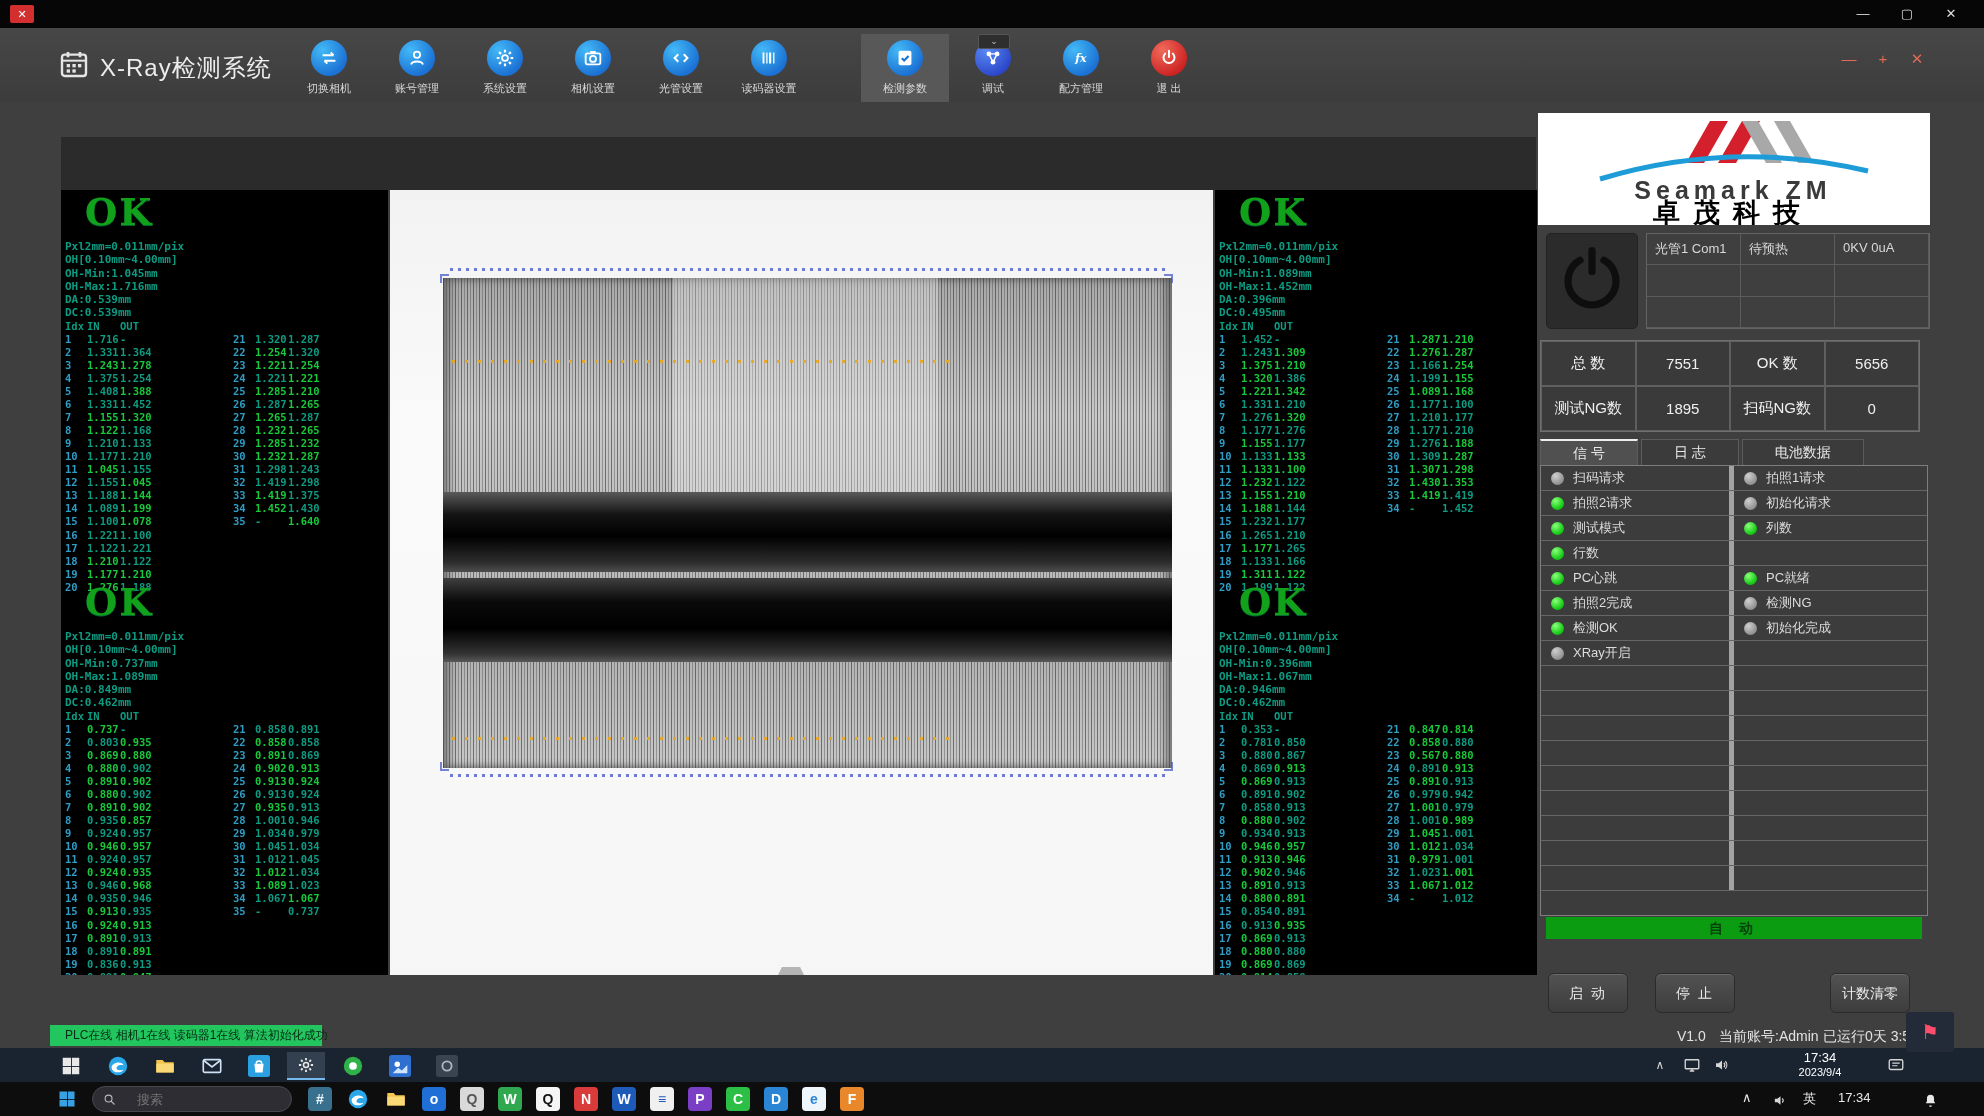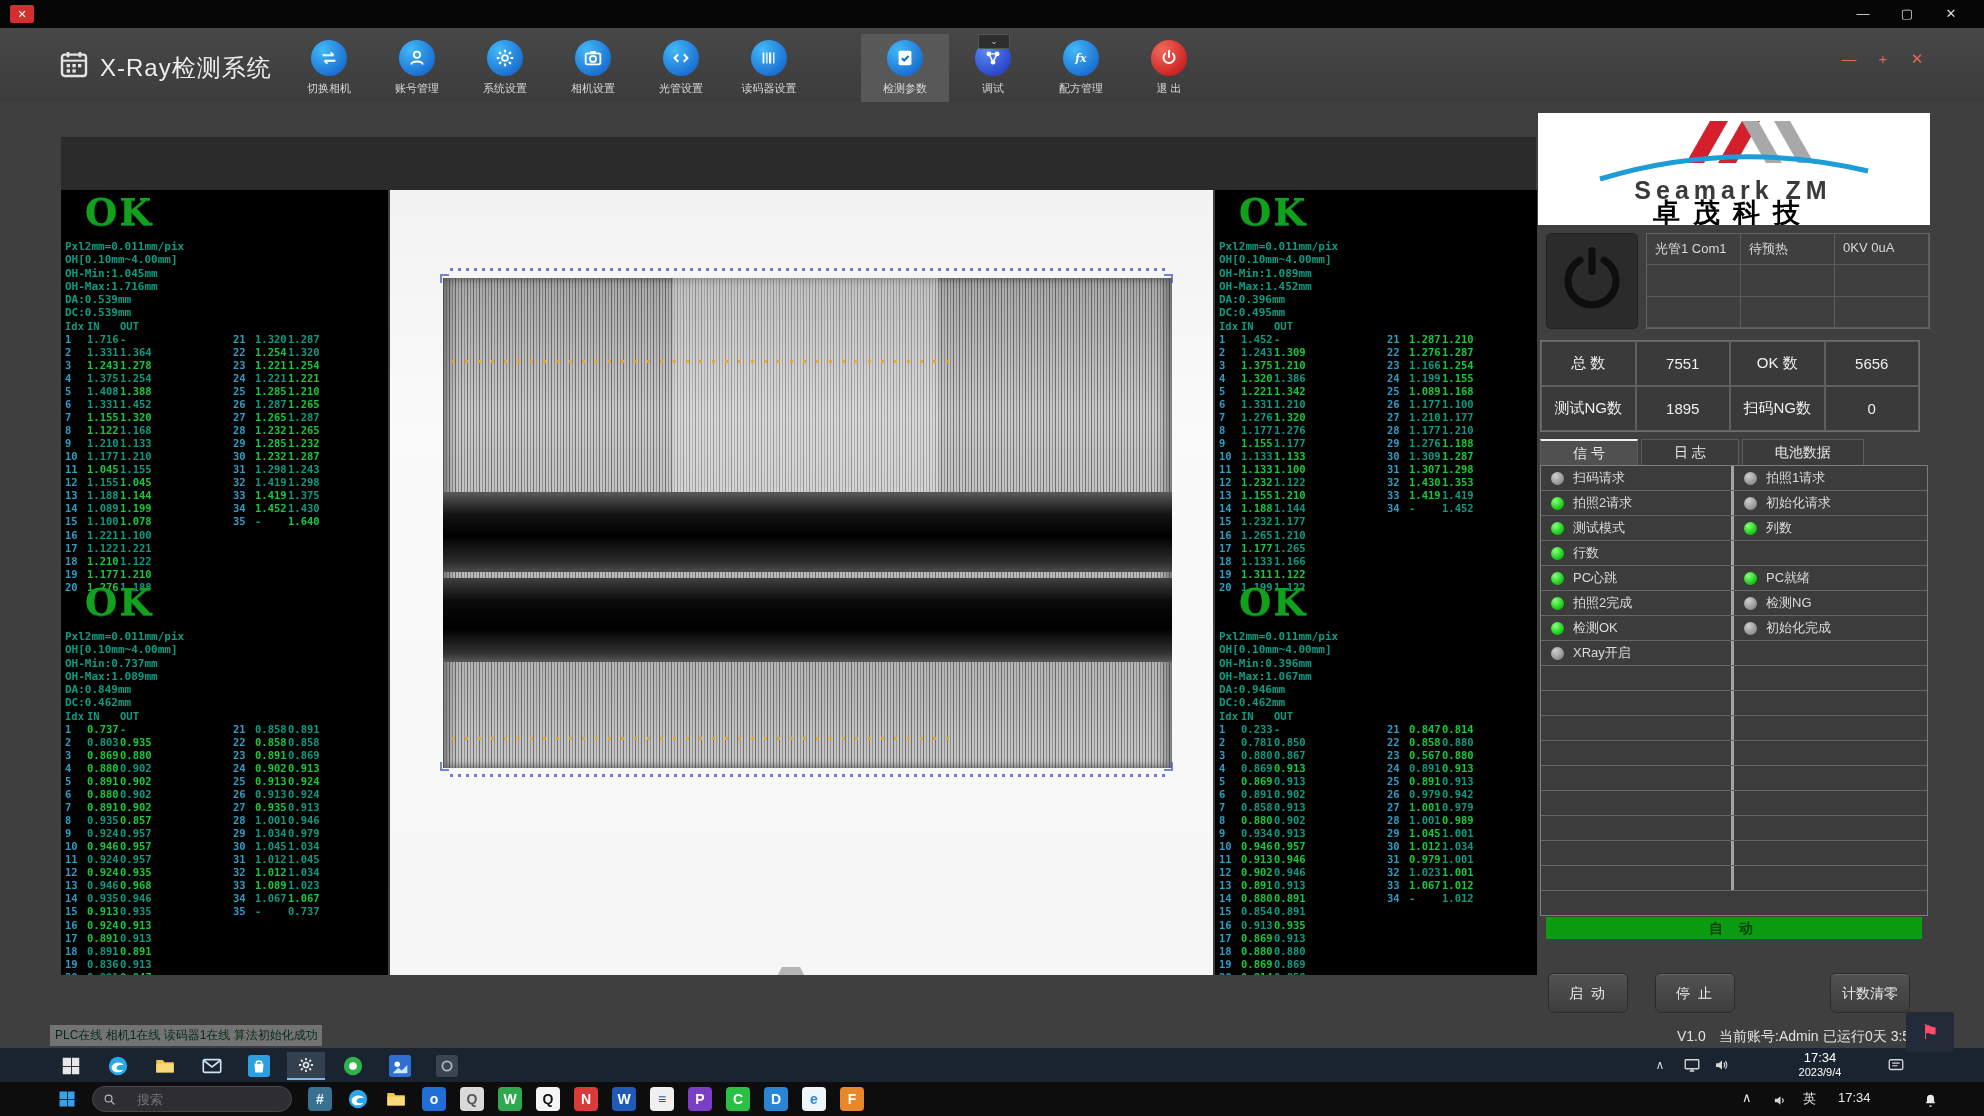--- a/index.html
+++ b/index.html
@@ -69,34 +69,34 @@
   #tube-table { position:absolute; left:108px; top:133px; width:284px; height:96px; display:grid; grid-template-columns:1fr 1fr 1fr; grid-template-rows:1fr 1fr 1fr; border:1px solid #646464; }
   #tube-table .cell { border-right:1px solid #5c5c5c; border-bottom:1px solid #5c5c5c; font-size:13px; color:#d8d8d8; padding:6px 0 0 8px; }
   #stats-table { position:absolute; left:2px; top:240px; width:380px; height:92px; display:grid; grid-template-columns:1fr 1fr 1fr 1fr; grid-template-rows:1fr 1fr; border:1px solid #707070; }
   #stats-table .cell { border:1px solid #5f5f5f; background:#3a3a3a; color:#f0f0f0; font-size:15px; display:flex; align-items:center; justify-content:center; }
   #tabs { position:absolute; left:2px; top:339px; height:26px; display:flex; }
   .tab { padding:4px 32px; background:#3b3b3b; border:1px solid #5c5c5c; border-bottom:none; font-size:14px; color:#e8e8e8; margin-right:3px; cursor:pointer; }
   .tab.active { background:#505050; border-top:2px solid #eee; }
   #signal-grid { position:absolute; left:2px; top:365px; width:388px; height:451px; border:1px solid #7d7d7d; overflow:hidden; background:#3c3c3c; }
   .sig-row { display:flex; height:25px; border-bottom:1px solid #666; }
   .sig-cell { width:50%; display:flex; align-items:center; }
-  .sig-cell:first-child { border-right:3px solid #a3a3a3;text-align:right; }
+  .sig-cell:first-child { border-right:5px solid #a3a3a3;text-align:right; }
   .led { width:13px; height:13px; border-radius:50%; margin:0 9px 0 10px; }
   .led.on  { background:radial-gradient(circle at 35% 30%, #8cff7c, #1ccf1c 60%, #0f9a0f); }
   .led.off { background:radial-gradient(circle at 35% 30%, #cfcfcf, #909090 70%); }
   .sig-label { font-size:13px; color:#dcdcdc; }
   #mode-banner { position:absolute; left:8px; top:817px; width:376px; height:22px; background:#0b9c12; color:#титле; color:#04420a; font-size:14px; font-weight:bold; text-align:center; line-height:22px; letter-spacing:6px; }
   .side-btn { position:absolute; top:873px; width:80px; height:40px; background:linear-gradient(#525252,#3d3d3d); border:1px solid #2b2b2b; border-radius:6px; box-shadow:inset 0 1px 0 #6a6a6a; color:#ececec; font-size:14px; text-align:center; line-height:38px; letter-spacing:2px; cursor:pointer; }
   #side-footer { position:absolute; left:0; top:928px; width:392px; font-size:14px; color:#e2e2e2; }
   #side-footer span { position:absolute; white-space:nowrap; }
 
   #ime-flag { position:absolute; left:1906px; top:1012px; width:48px; height:40px; background:#232a38; border-radius:3px; color:#ff4d6e; font-size:20px; text-align:center; line-height:40px; cursor:pointer; z-index:5; }
 
   
-  #status-green { position:absolute; left:50px; top:1025px; width:272px; height:21px; background:#737373; color:#062; color:#042c12; font-size:12px; line-height:21px; padding-left:5px; white-space:nowrap; }
+  #status-green { position:absolute; left:50px; top:1025px; width:272px; height:21px; background:#22c55e; color:#062; color:#042c12; font-size:12px; line-height:21px; padding-left:15px; white-space:nowrap; }
 
   
   #taskbar-remote { position:absolute; left:0; top:1048px; width:1984px; height:34px; background:#1a2330; }
   .rtb-item { position:absolute; top:4px; width:38px; height:28px; display:flex; align-items:center; justify-content:center; cursor:pointer; }
   .rtb-item.active { background:#33404f; border-bottom:2px solid #76b9ed; }
   #rtb-time { position:absolute; left:1772px; top:2px; width:96px; text-align:center; color:#fff; cursor:pointer; }
   #rtb-time .t1 { font-size:13px; line-height:16px; }
   #rtb-time .t2 { font-size:11px; line-height:13px; }
   .tray-ic { position:absolute; top:6px; width:24px; height:22px; display:flex; align-items:center; justify-content:center; color:#d5d5d5; font-size:12px; cursor:pointer; }
 
@@ -838,21 +838,21 @@
         <div class="info-line">DC:0.462mm</div>
         <div class="mtable">
           <div class="tgroup">
             <div class="trow">
               <span class="c-idx c-teal" style="color: rgb(13, 155, 130);">Idx</span>
               <span class="c-in c-teal">IN</span>
               <span class="c-out c-teal">OUT</span>
             </div>
             <div class="trow">
               <span class="c-idx">1</span>
-              <span class="c-in c-teal">0.233</span>
+              <span class="c-in c-teal">0.353</span>
               <span class="c-out c-teal">-</span>
             </div>
             <div class="trow">
               <span class="c-idx">2</span>
               <span class="c-in c-teal">0.781</span>
               <span class="c-out c-teal">0.850</span>
             </div>
             <div class="trow">
               <span class="c-idx">3</span>
               <span class="c-in c-teal">0.880</span>

